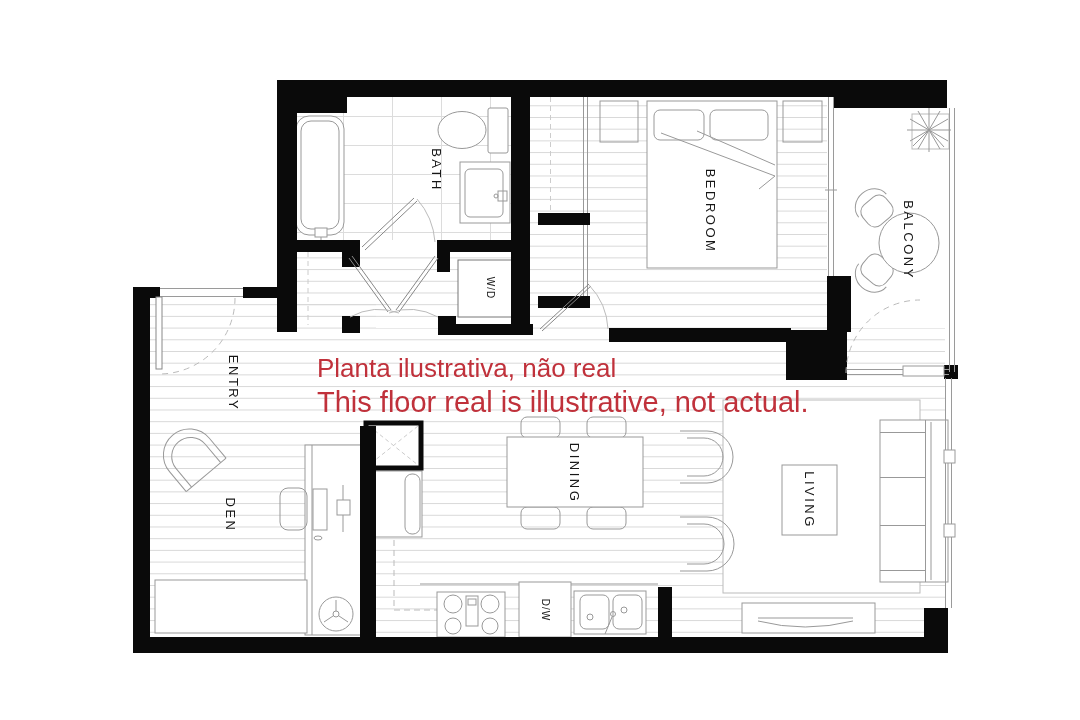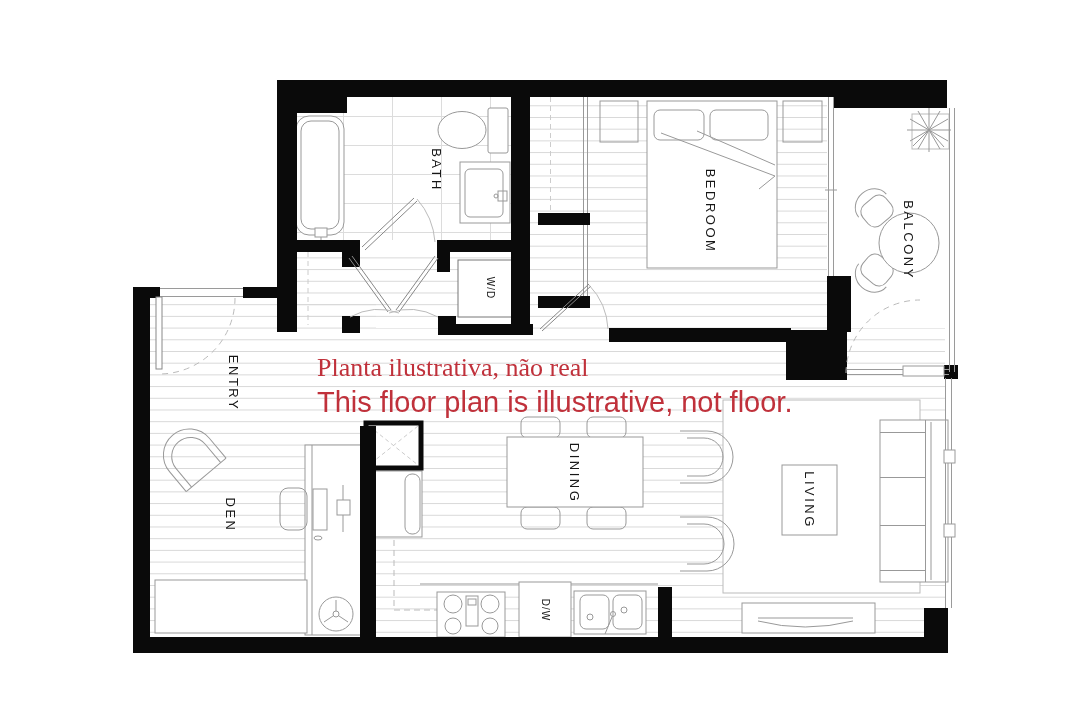--- a/index.html
+++ b/index.html
@@ -6,21 +6,21 @@
   #stage{position:relative;width:1080px;height:720px;background:#fff;overflow:hidden;
          font-family:"Liberation Sans",sans-serif;}
   #plan-svg{position:absolute;left:0;top:0;}
   .room-label{position:absolute;writing-mode:vertical-rl;text-orientation:mixed;
       font-size:13px;letter-spacing:2.5px;color:#161616;transform:translate(-50%,-50%);
       white-space:nowrap;user-select:none;}
   .appl-label{position:absolute;writing-mode:vertical-rl;text-orientation:mixed;
       font-size:10px;letter-spacing:1px;color:#222;transform:translate(-50%,-50%);
       white-space:nowrap;}
   .red-note{position:absolute;color:#c0313b;white-space:nowrap;line-height:1.1;}
-  #note1{left:317px;top:354px;font-size:26px;font-family:Liberation Serif, serif;}
+  #note1{left:317px;top:354px;font-size:26px;}
   #note2{left:317px;top:387px;font-size:29px;}
 </style>
 </head>
 <body>
 
 <div id="stage">
 
   <svg id="plan-svg" width="1080" height="720" viewBox="0 0 1080 720">
     <defs>
       <pattern id="plank" width="8" height="11.7" patternUnits="userSpaceOnUse">
@@ -278,15 +278,15 @@
   <div class="room-label" style="left:908px;top:240px;">BALCONY</div>
   <div class="room-label" style="left:233px;top:383px;">ENTRY</div>
   <div class="room-label" style="left:230px;top:515px;">DEN</div>
   <div class="room-label" style="left:574px;top:473px;">DINING</div>
   <div class="room-label" style="left:809px;top:500px;">LIVING</div>
 
   <div class="appl-label" style="left:490px;top:288px;">W/D</div>
   <div class="appl-label" style="left:545px;top:610px;">D/W</div>
 
   <div id="note1" class="red-note">Planta ilustrativa, não real</div>
-  <div id="note2" class="red-note">This floor plan is illustrative, not floor.</div>
+  <div id="note2" class="red-note">This floor real is illustrative, not actual.</div>
 
 </div>
 
 </body></html>

